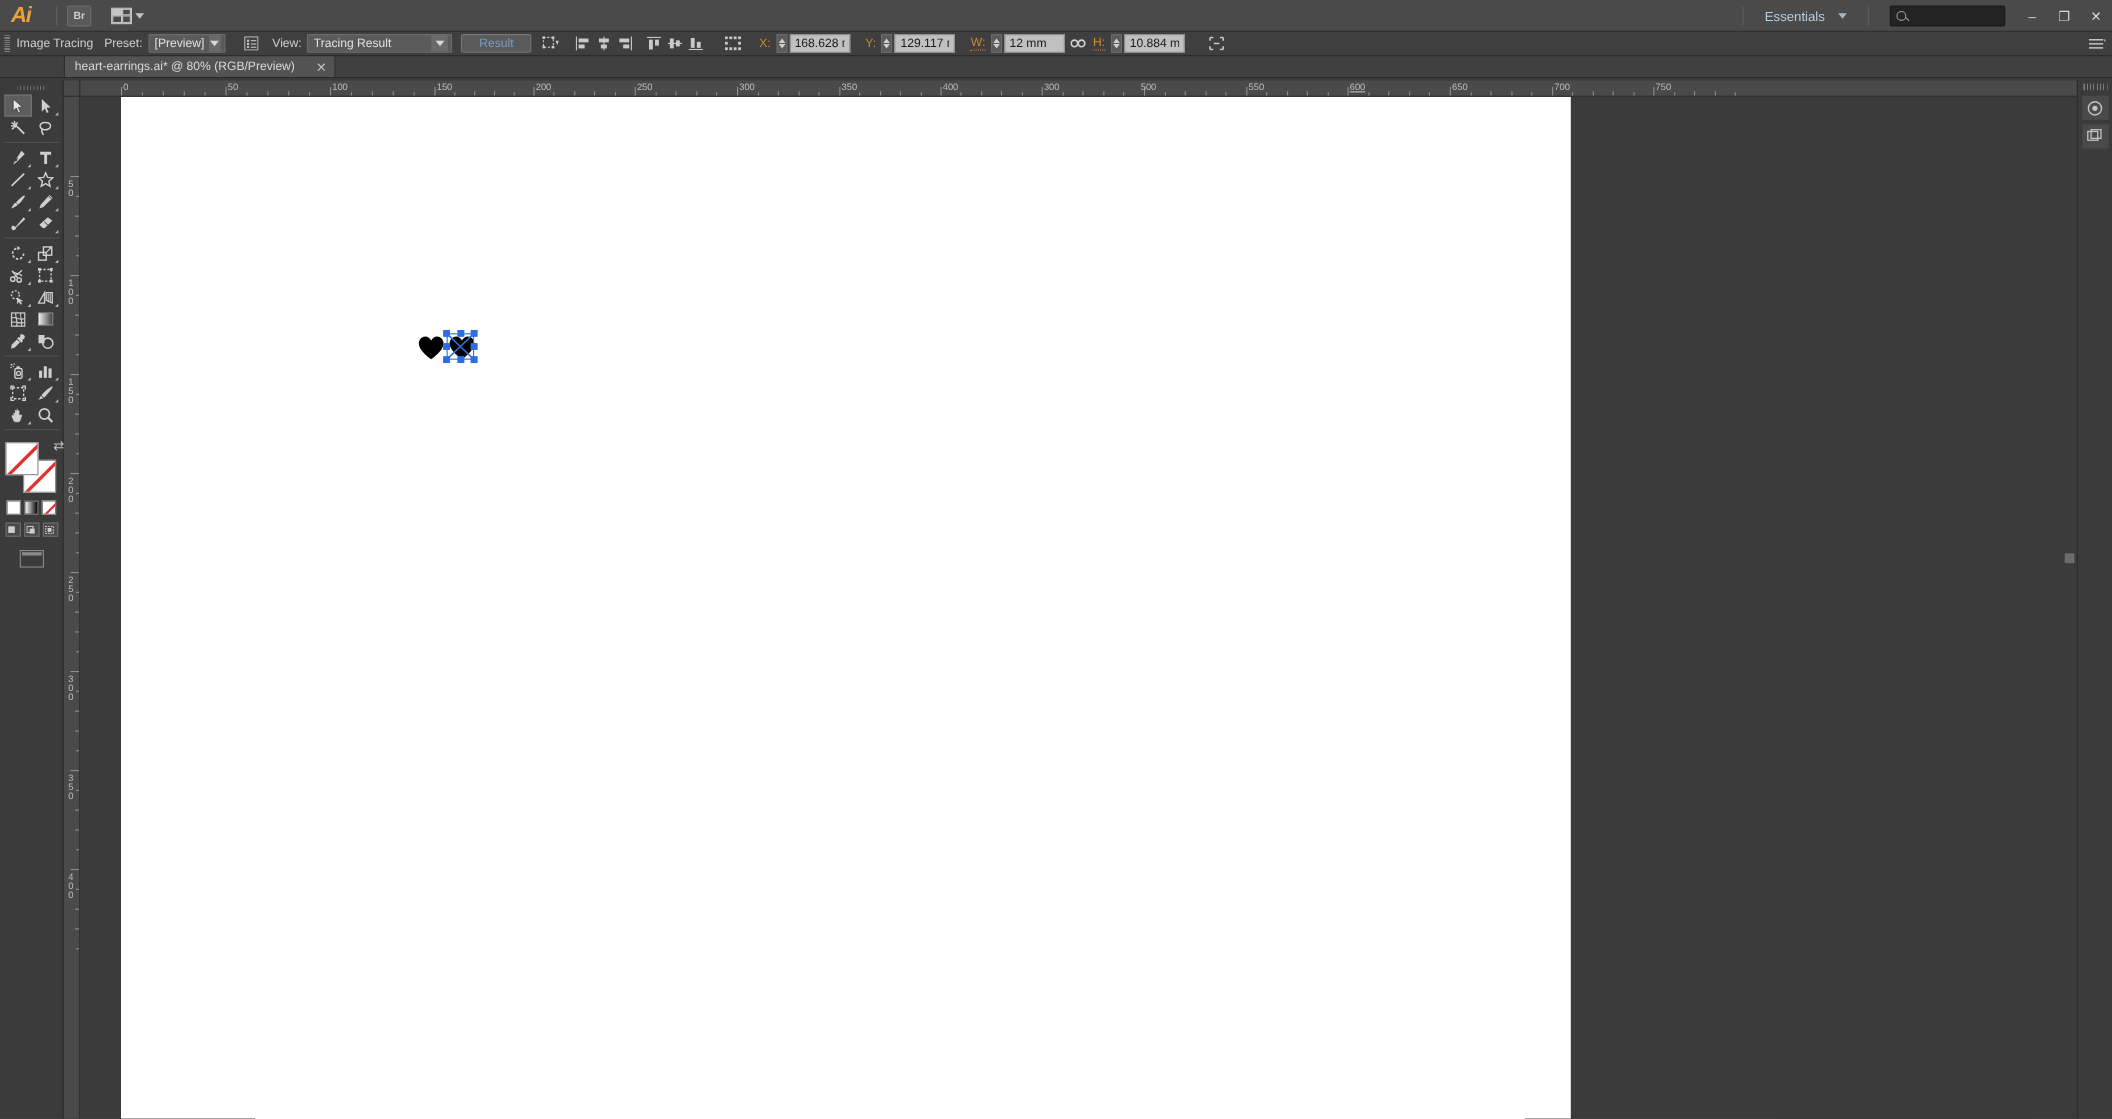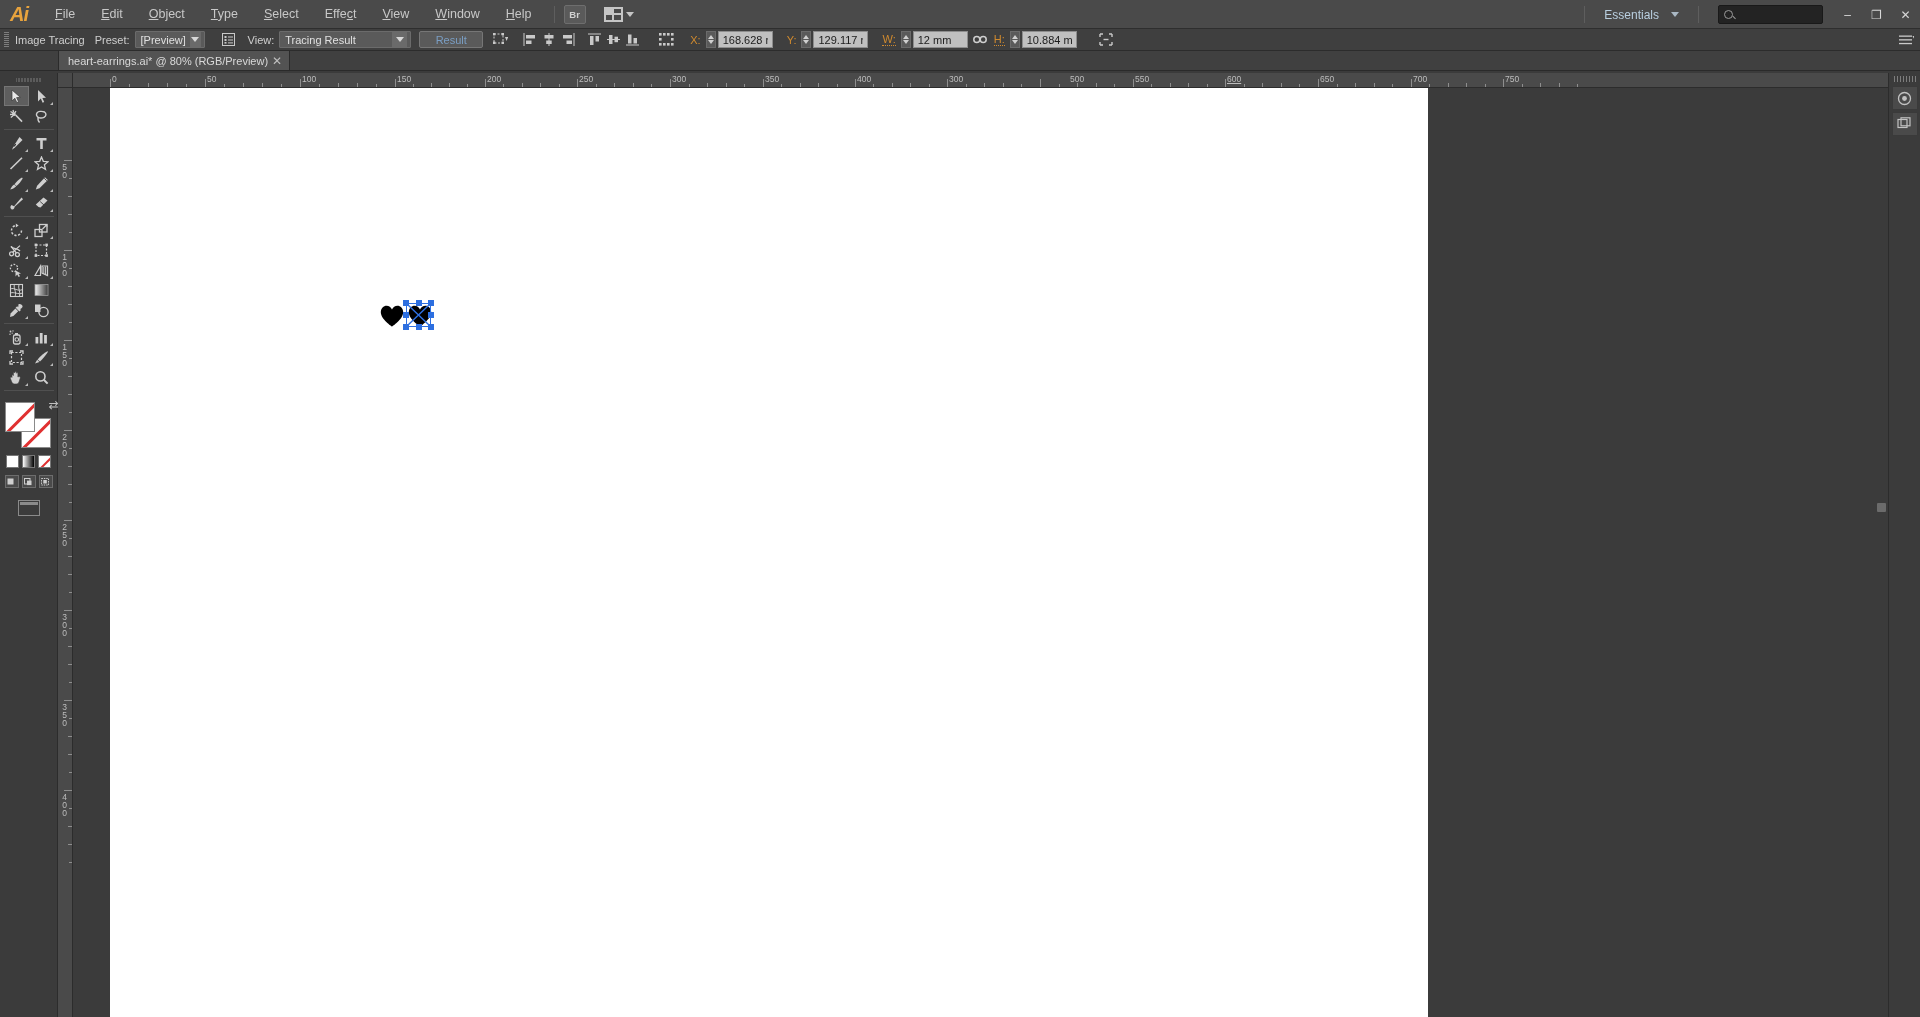--- a/index.html
+++ b/index.html
@@ -165,21 +165,21 @@
 
   
   .tabbar {
     height: 20px; background: #404040;
     border-bottom: 1px solid #2a2a2a;
     display: flex; align-items: flex-end; padding-left: 58px;
   }
   .doc-tab {
     height: 20px; background: #535353;
     border: 1px solid #2b2b2b; border-bottom: none;
-    display: flex; align-items: center; gap: 4px;
+    display: flex; align-items: center; gap: 19px;
     padding: 0 7px 0 9px; cursor: pointer;
   }
   .tab-title { color: #d9d9d9; font-size: 11px; white-space: nowrap; }
   .tab-close { color: #bfbfbf; font-size: 12px; cursor: pointer; line-height: 1; }
 
   
   .workspace {
     position: absolute; top: 73px; left: 0; right: 0; bottom: 0;
     display: flex;
   }
@@ -340,31 +340,20 @@
   .scroll-thumb {
     position: absolute; right: 2px; width: 9px; height: 9px;
     background: #6b6b6b; border-radius: 1px;
   }
 </style>
 </head>
 <body>
 
 <div class="menubar">
   <div class="ai-logo">Ai</div>
-  <div class="menu-items">
-    <div class="menu-item"><u>F</u>ile</div>
-    <div class="menu-item"><u>E</u>dit</div>
-    <div class="menu-item"><u>O</u>bject</div>
-    <div class="menu-item"><u>T</u>ype</div>
-    <div class="menu-item"><u>S</u>elect</div>
-    <div class="menu-item">Effe<u>c</u>t</div>
-    <div class="menu-item"><u>V</u>iew</div>
-    <div class="menu-item"><u>W</u>indow</div>
-    <div class="menu-item"><u>H</u>elp</div>
-  </div>
   <div class="menu-sep"></div>
   <div class="br-btn">Br</div>
   <div class="arrange-btn">
     <div class="arrange-glyph">
       <i></i>
         <i></i>
         <i></i>
         <i></i>
     </div>
     <div class="caret-dn"></div>
@@ -891,21 +880,21 @@
         <i class="rtick h" style="left: 818.8px; height: 4px;"></i>
         <i class="rtick h" style="left: 837.2px; height: 4px;"></i>
         <i class="rtick h" style="left: 855.6px; height: 3px;"></i>
         <i class="rtick h major" style="left: 874px;"></i>
         <span class="rlabel h" style="left: 876px;">300</span>
         <i class="rtick h" style="left: 892.6px; height: 3px;"></i>
         <i class="rtick h" style="left: 911.2px; height: 4px;"></i>
         <i class="rtick h" style="left: 929.8px; height: 4px;"></i>
         <i class="rtick h" style="left: 948.4px; height: 3px;"></i>
         <i class="rtick h major" style="left: 967px;"></i>
-        <span class="rlabel h" style="left: 953px; padding-left: 44px;">500</span>
+        <span class="rlabel h" style="left: 920px; padding-left: 44px;">500</span>
         <i class="rtick h" style="left: 985.6px; height: 3px;"></i>
         <i class="rtick h" style="left: 1004.2px; height: 4px;"></i>
         <i class="rtick h" style="left: 1022.8px; height: 4px;"></i>
         <i class="rtick h" style="left: 1041.4px; height: 3px;"></i>
         <i class="rtick h major" style="left: 1060px;"></i>
         <span class="rlabel h" style="left: 1062px; text-align: right;">550</span>
         <i class="rtick h" style="left: 1078.4px; height: 3px;"></i>
         <i class="rtick h" style="left: 1096.8px; height: 4px;"></i>
         <i class="rtick h" style="left: 1115.2px; height: 4px;"></i>
         <i class="rtick h" style="left: 1133.6px; height: 3px;"></i>

